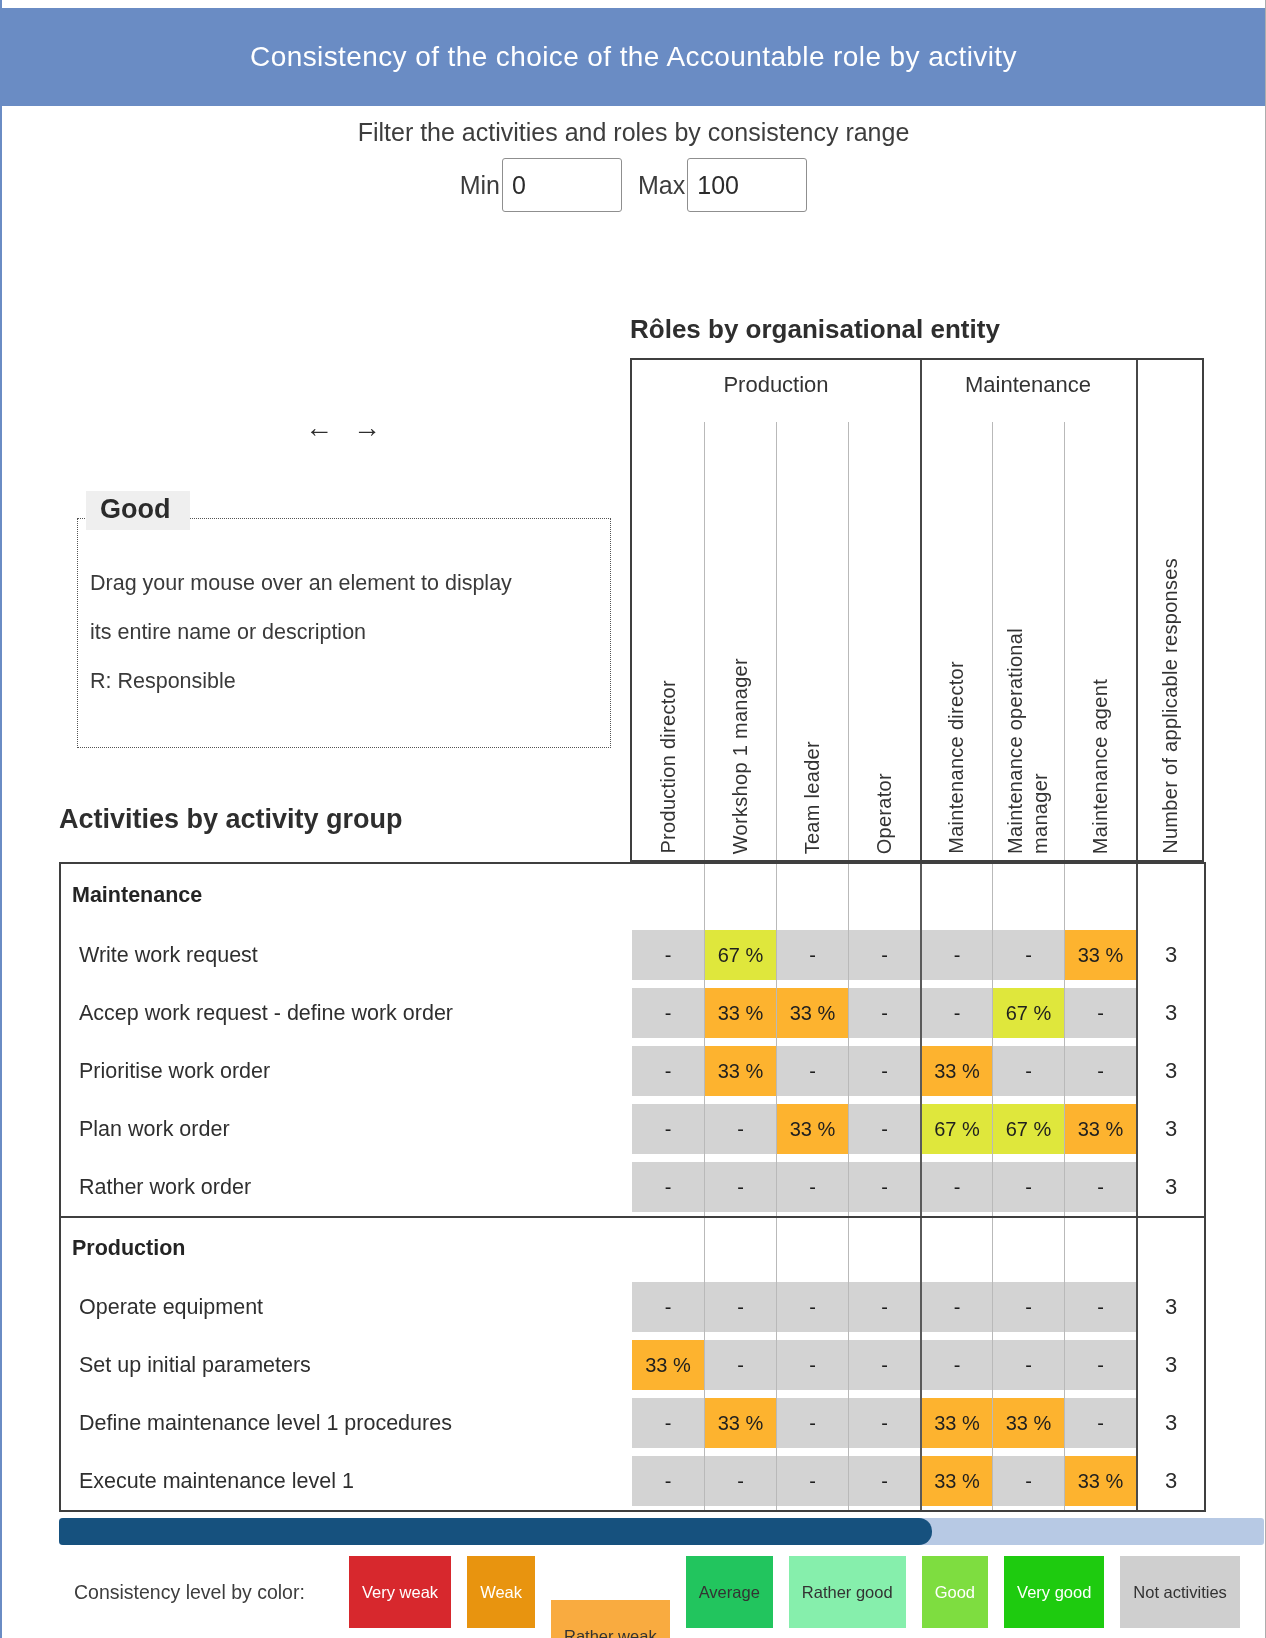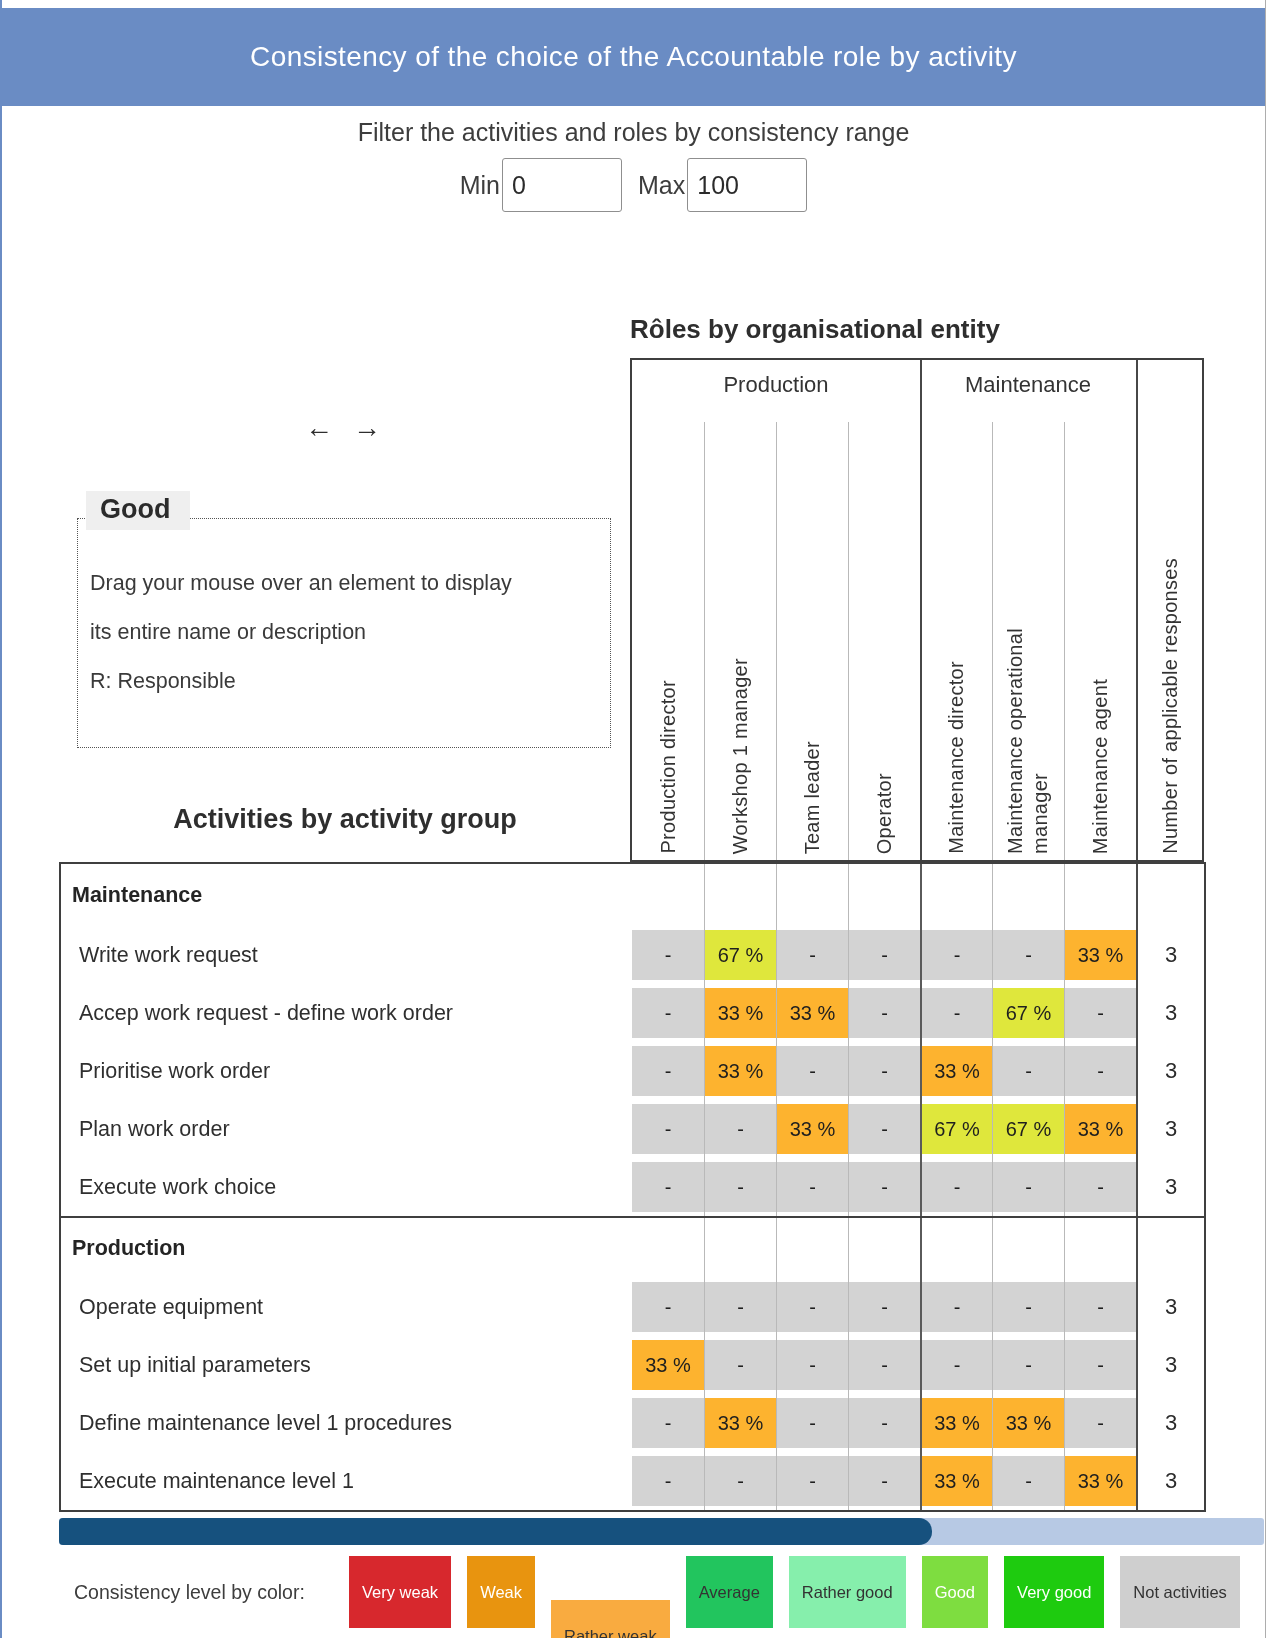--- a/index.html
+++ b/index.html
@@ -66,21 +66,21 @@
     border:1px dotted #555; background:#fff;
   }
   .tips-title {
     position:absolute; left:8px; top:-28px; background:#efefef;
     padding:3px 20px 5px 14px; font-size:27px; font-weight:700; color:#2b2b2b;
   }
   .tips-body { padding:40px 10px 0 12px; font-size:21.5px; color:#3a3a3a; }
   .tips-body div { line-height:49px; white-space:nowrap; }
   
   .activities-title {
-    position:absolute; left:57px; top:804px; width:572px; text-align:center;
+    position:absolute; left:57px; top:804px; width:572px; text-align:left;
     font-size:27px; font-weight:700; color:#2e2e2e;
   }
   .data-table {
     position:absolute; left:57px; top:862px; width:1147px;
     border:2px solid #3f3f3f; background:#fff;
   }
   .t-row { display:flex; height:58px; }
   .t-row.group-row { height:62px; }
   .t-row.group-sep { border-top:2px solid #3f3f3f; }
   .label-cell {
@@ -303,21 +303,21 @@
         </div>
         <div class="role-cell c5">
           <div class="cell-fill" style="background: rgb(223, 231, 60);">67 %</div>
         </div>
         <div class="role-cell c6">
           <div class="cell-fill" style="background: rgb(253, 179, 47);">33 %</div>
         </div>
         <div class="count-cell">3</div>
       </div>
       <div class="t-row">
-        <div class="label-cell">Execute work choice</div>
+        <div class="label-cell">Rather work order</div>
         <div class="role-cell c0">
           <div class="cell-fill" style="background: rgb(211, 211, 211);">-</div>
         </div>
         <div class="role-cell c1">
           <div class="cell-fill" style="background: rgb(211, 211, 211);">-</div>
         </div>
         <div class="role-cell c2">
           <div class="cell-fill" style="background: rgb(211, 211, 211);">-</div>
         </div>
         <div class="role-cell c3">

